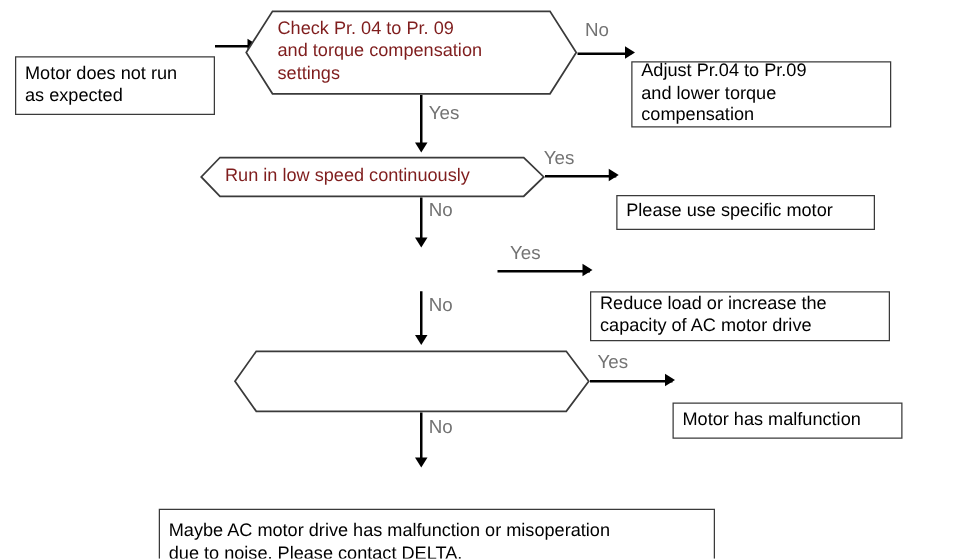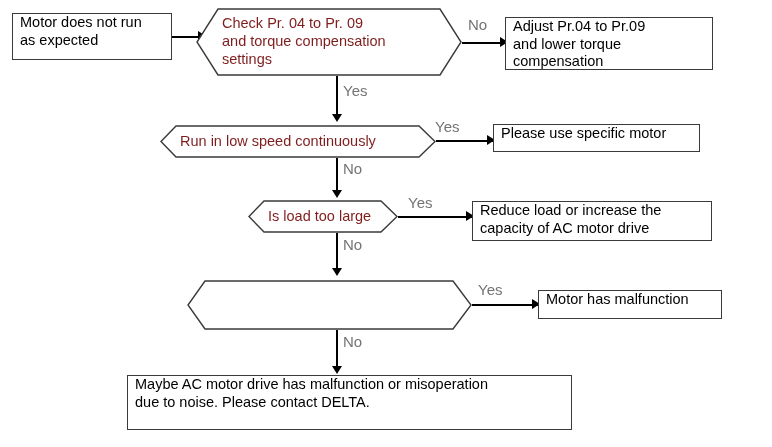--- a/index.html
+++ b/index.html
@@ -14,22 +14,24 @@
     position:absolute;
     box-sizing:border-box;
     color:#000000;
     line-height:1.22;
     white-space:pre-line;
   }
   .rect{
     border:1.3px solid #3a3a3a;
     background:#ffffff;
     display:flex;
+    align-items:center;
     padding-left:7px;
     padding-right:5px;
+    margin-top:32px;
   }
   .rect .txt{display:block;}
   .hexwrap{position:absolute;}
   .hexwrap svg{position:absolute;left:0;top:0;overflow:visible;}
   .hexlabel{
     position:absolute;
     display:flex;
     align-items:center;
     color:#7f1d1d;
     white-space:pre-line;
@@ -110,28 +112,20 @@
   <div class="edgelabel" style="left:435px;top:118px;font-size:15px;">Yes</div>
 
   <div class="node rect" style="left:493px;top:124px;width:207px;height:28px;font-size:14.5px;">
     <span class="txt">Please use specific motor</span>
   </div>
 
   <div class="conn vline" style="left:336px;top:158px;height:36px;"></div>
   <div class="arrow-d" style="left:332px;top:190px;"></div>
   <div class="edgelabel" style="left:343px;top:160px;font-size:15px;">No</div>
 
-  <div class="hexwrap" style="left:248px;top:200px;width:150px;height:33px;">
-    <svg width="150" height="33" viewBox="0 0 150 33">
-      <polygon points="16,1 133,1 149,16.5 133,32 16,32 1,16.5" fill="#ffffff" stroke="#3a3a3a" stroke-width="1.4"></polygon>
-    </svg>
-    <div class="hexlabel" style="left:20px;top:0px;width:122px;height:33px;font-size:14.5px;">
-      <span>Is load too large</span>
-    </div>
-  </div>
 
   <div class="conn hline" style="left:398px;top:216px;width:74px;"></div>
   <div class="arrow-r" style="left:466px;top:211px;"></div>
   <div class="edgelabel" style="left:408px;top:194px;font-size:15px;">Yes</div>
 
   <div class="node rect" style="left:472px;top:201px;width:240px;height:40px;font-size:14.5px;">
     <span class="txt">Reduce load or increase the
 capacity of AC motor drive</span>
   </div>
 

